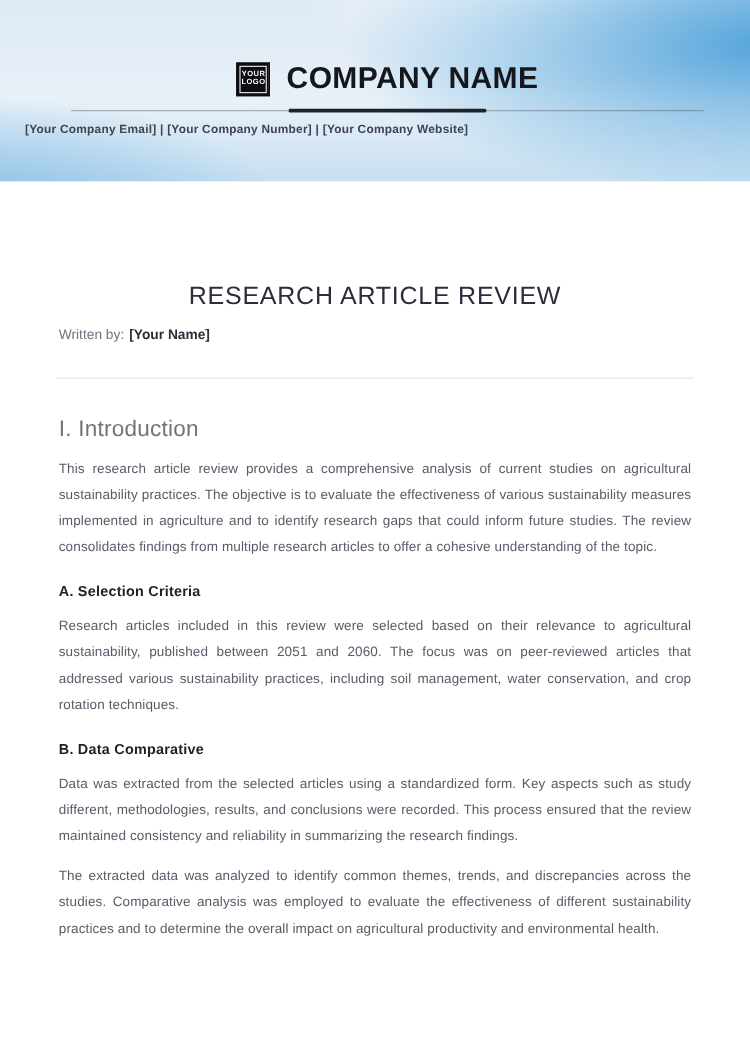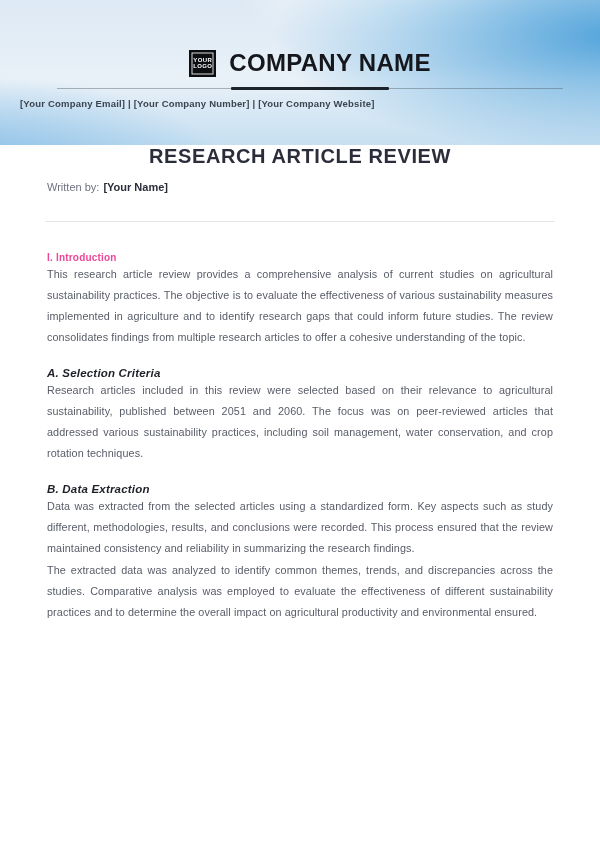--- a/index.html
+++ b/index.html
@@ -76,64 +76,65 @@
     font-weight: bold;
     color: #3c4450;
     letter-spacing: 0.2px;
   }
 
   
   .doc {
     padding: 0 47px;
   }
   .doc-title {
+    margin-top: 81px;
     text-align: center;
     font-size: 20px;
-    font-weight: bold;
+    font-weight: normal;
     color: #2b2d3a;
     letter-spacing: 0.6px;
   }
   .byline {
     margin-top: 13px;
     font-size: 11px;
     color: #6f7280;
   }
   .byline .byline-name {
     font-weight: bold;
     color: #2b2d3a;
     margin-left: 4px;
   }
   .doc-divider {
     border: none;
     border-top: 1px solid #e6e6e9;
     margin: 28px -2px 0 -2px;
   }
   .sec-heading {
     margin-top: 30px;
-    font-size: 10px;
-    font-weight: bold;
-    color: #ec4899;
+    font-size: 18px;
+    font-weight: normal;
+    color: #737373;
     letter-spacing: 0.2px;
   }
   .sub-heading {
     margin-top: 20px;
     font-size: 11.5px;
     font-weight: bold;
     color: #1e2027;
     letter-spacing: 0.2px;
   }
   .para {
-    margin-top: 1px;
+    margin-top: 11px;
     font-size: 10.8px;
     line-height: 21px;
     color: #585c68;
     text-align: justify;
     letter-spacing: 0.1px;
   }
-  .methods-block .sub-heading { margin-top: 19px; font-style: italic; }
+  .methods-block .sub-heading { margin-top: 19px; }
 </style>
 </head>
 <body>
 
 <header class="header">
   <div class="brand-row">
     <div class="logo-box">
       <span>YOUR</span>
       <span>LOGO</span>
     </div>
@@ -155,18 +156,18 @@
   <section>
     <h2 class="sec-heading">I. Introduction</h2>
     <p class="para">This research article review provides a comprehensive analysis of current studies on agricultural sustainability practices. The objective is to evaluate the effectiveness of various sustainability measures implemented in agriculture and to identify research gaps that could inform future studies. The review consolidates findings from multiple research articles to offer a cohesive understanding of the topic.</p>
   </section>
 
   <section class="methods-block">
 
     <h3 class="sub-heading">A. Selection Criteria</h3>
     <p class="para">Research articles included in this review were selected based on their relevance to agricultural sustainability, published between 2051 and 2060. The focus was on peer-reviewed articles that addressed various sustainability practices, including soil management, water conservation, and crop rotation techniques.</p>
 
-    <h3 class="sub-heading">B. Data Extraction</h3>
+    <h3 class="sub-heading">B. Data Comparative</h3>
     <p class="para">Data was extracted from the selected articles using a standardized form. Key aspects such as study different, methodologies, results, and conclusions were recorded. This process ensured that the review maintained consistency and reliability in summarizing the research findings.</p>
 
-    <p class="para">The extracted data was analyzed to identify common themes, trends, and discrepancies across the studies. Comparative analysis was employed to evaluate the effectiveness of different sustainability practices and to determine the overall impact on agricultural productivity and environmental ensured.</p>
+    <p class="para">The extracted data was analyzed to identify common themes, trends, and discrepancies across the studies. Comparative analysis was employed to evaluate the effectiveness of different sustainability practices and to determine the overall impact on agricultural productivity and environmental health.</p>
   </section>
 </main>
 
 </body></html>

